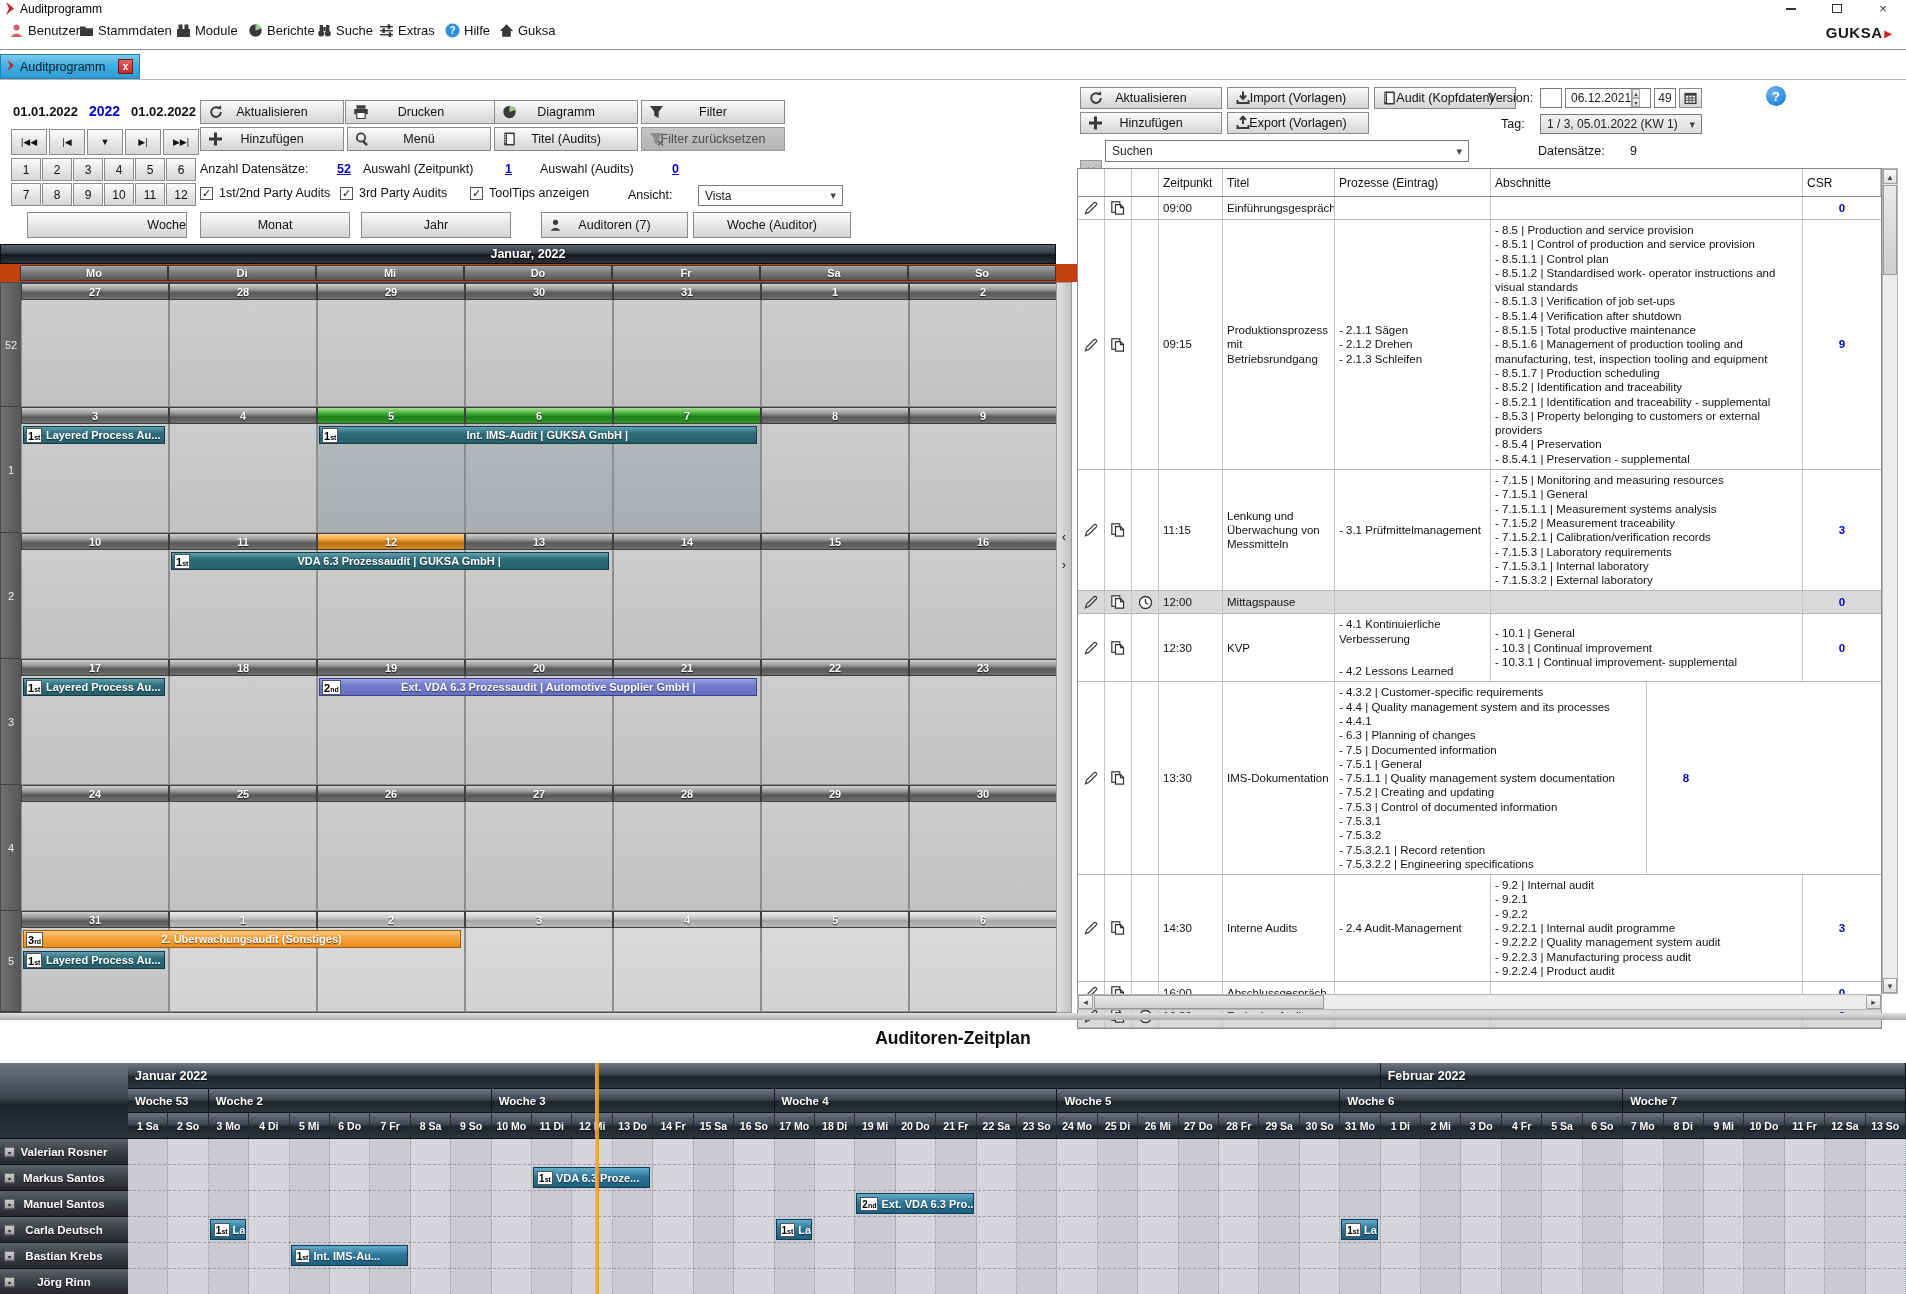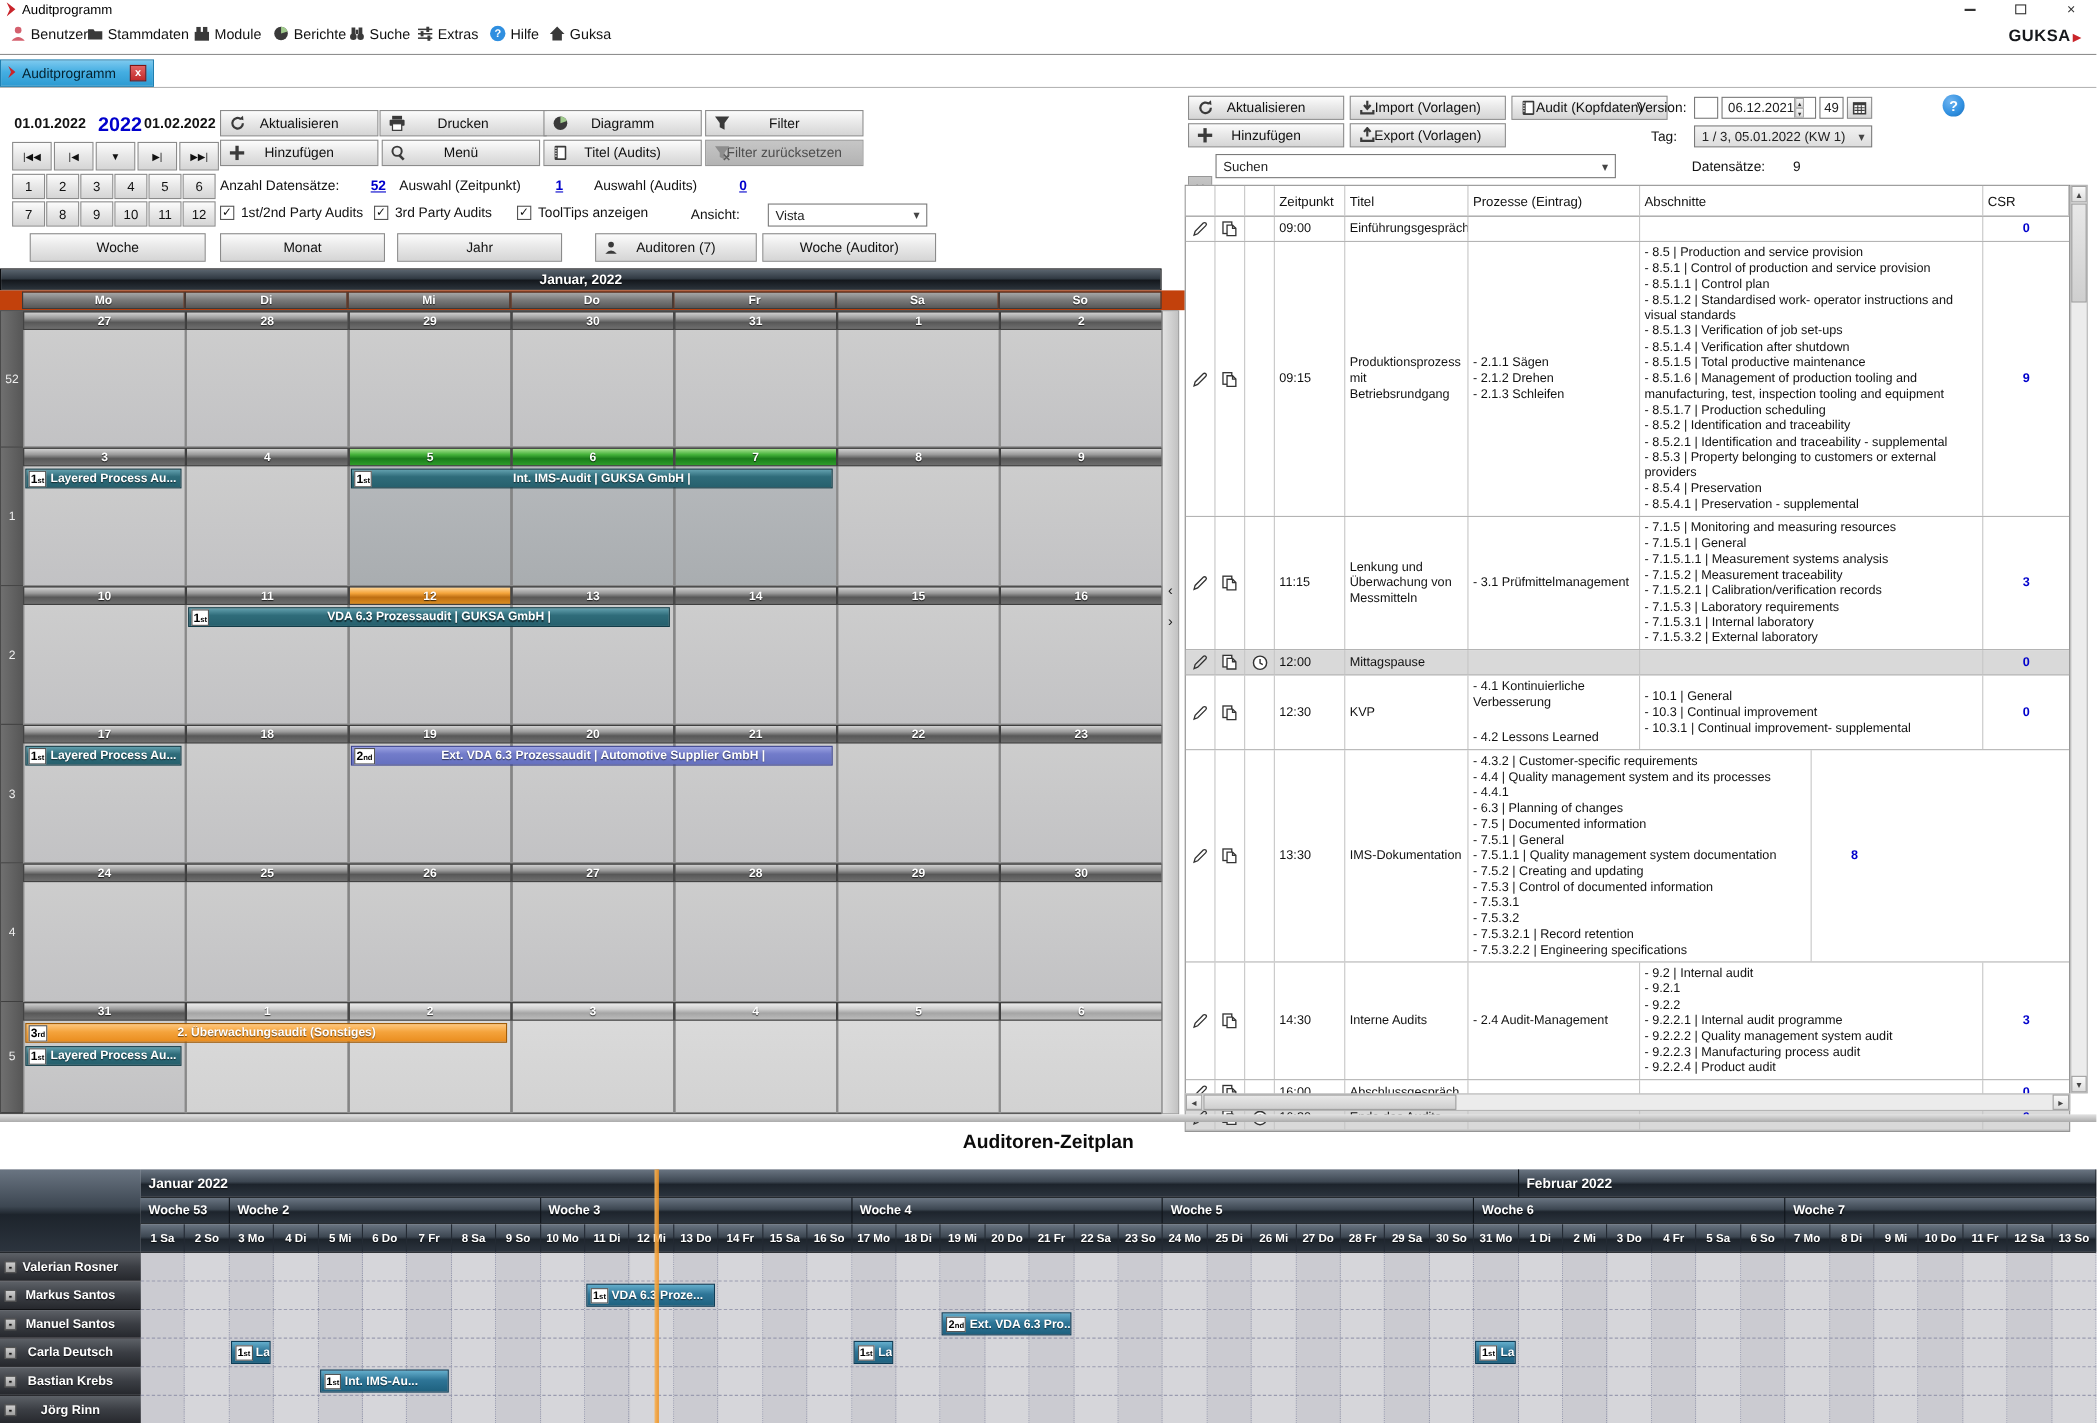--- a/index.html
+++ b/index.html
@@ -220,21 +220,21 @@
       <svg width="8" height="11" viewBox="0 0 8 11">
           <path d="M0.5 0 L7 5.5 L0.5 11 L3 5.5 Z" fill="#c9252b"></path>
         </svg>
     </span>
     <span>Auditprogramm</span>
     <span id="tab-close">x</span>
   </div>
 </div>
 
 <span class="abs lbl bold" style="left:13px;top:104px;font-size:13px">01.01.2022</span>
-<span class="abs lbl bold" style="left:89px;top:103px;font-size:18px;color:#0000cc">2022</span>
+<span class="abs lbl bold" style="left:89px;top:103px;font-size:14px;color:#0000cc">2022</span>
 <span class="abs lbl bold" style="left:131px;top:104px;font-size:13px">01.02.2022</span>
 
 <div id="cal-nav">
     <div class="btn" style="position: absolute; left: 11px; top: 129px; width: 36px; height: 26px; font-size: 9px;">|◀◀</div>
     <div class="btn" style="position: absolute; left: 49px; top: 129px; width: 36px; height: 26px; font-size: 9px;">|◀</div>
     <div class="btn" style="position: absolute; left: 87px; top: 129px; width: 36px; height: 26px; font-size: 9px;">▼</div>
     <div class="btn" style="position: absolute; left: 125px; top: 129px; width: 36px; height: 26px; font-size: 9px;">▶|</div>
     <div class="btn" style="position: absolute; left: 163px; top: 129px; width: 36px; height: 26px; font-size: 9px;">▶▶|</div>
   </div>
 <div id="cal-toolbar">
@@ -366,21 +366,21 @@
       <span class="cbx">✓</span>
       <span class="lbl">ToolTips anzeigen</span>
     </div>
   </div>
 <span class="abs lbl" style="left:628px;top:188px">Ansicht:</span>
 <div class="abs combo" style="left:698px;top:185px;width:145px;height:21px">
   <span>Vista</span>
     <span class="caret">▾</span>
 </div>
 <div id="cal-views">
-    <div class="btn" style="position: absolute; left: 27px; top: 212px; width: 160px; height: 26px;">
+    <div class="btn" style="position: absolute; left: 27px; top: 212px; width: 160px; height: 26px; justify-content: flex-end;">
       <span>Woche</span>
     </div>
     <div class="btn" style="position: absolute; left: 200px; top: 212px; width: 150px; height: 26px;">
       <span>Monat</span>
     </div>
     <div class="btn" style="position: absolute; left: 361px; top: 212px; width: 150px; height: 26px;">
       <span>Jahr</span>
     </div>
     <div class="btn" style="position: absolute; left: 541px; top: 212px; width: 147px; height: 26px;">
       <span class="bic">

